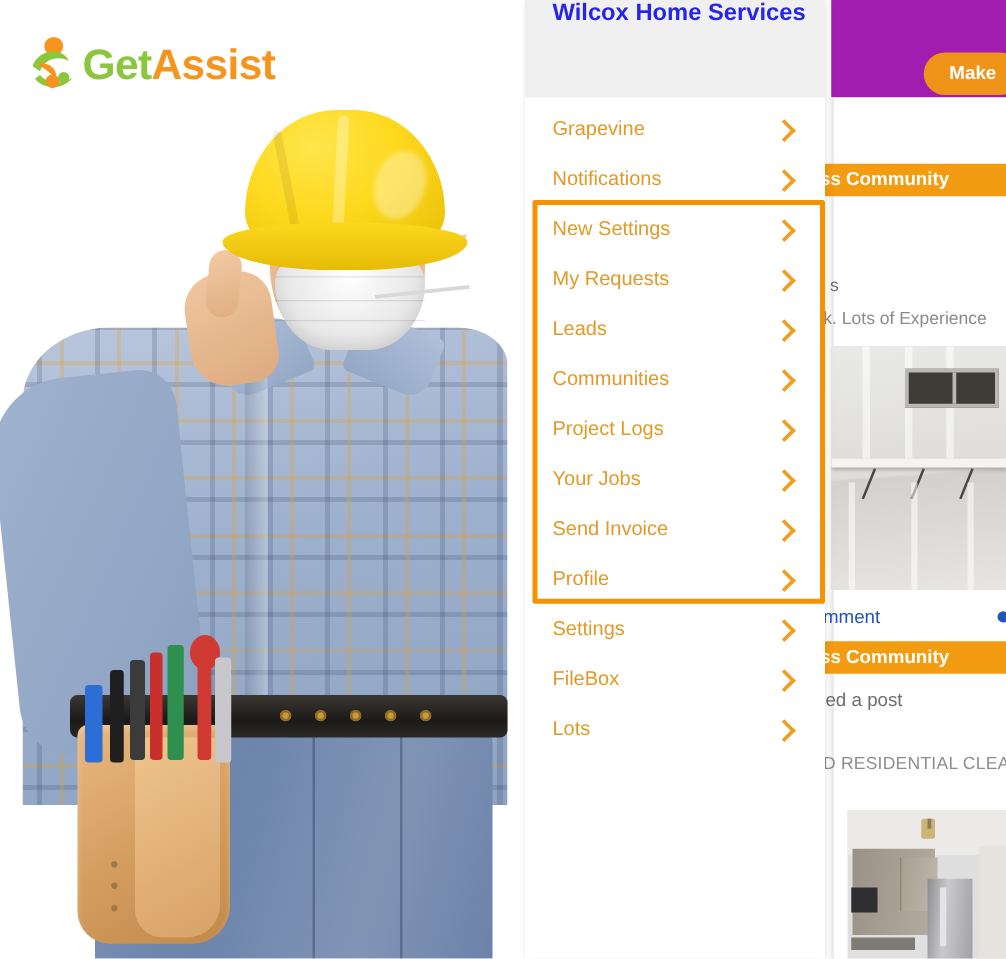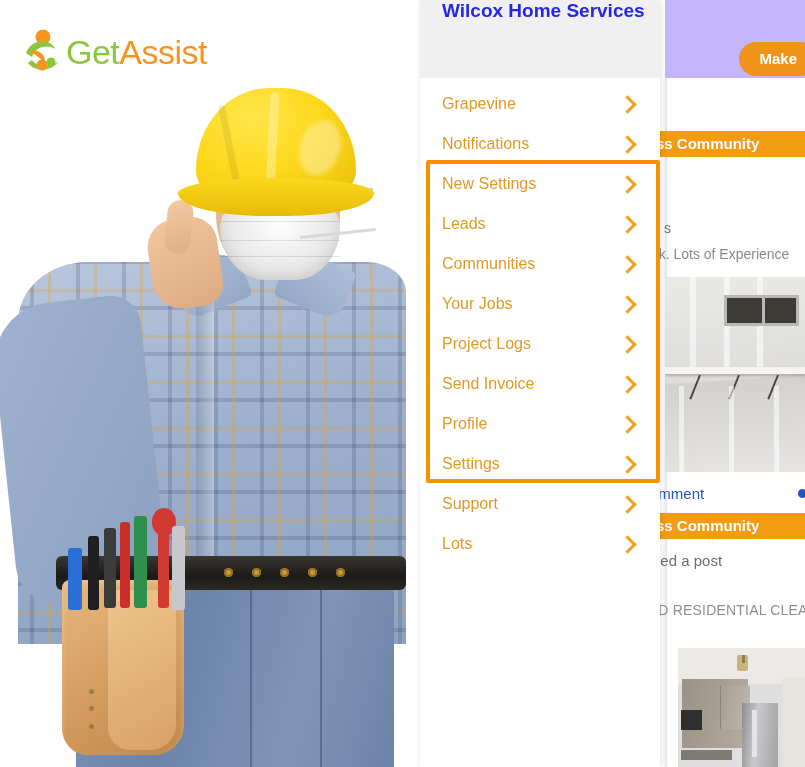--- a/index.html
+++ b/index.html
@@ -15,21 +15,21 @@
   .page-content {
     position: absolute; left: 0; top: 0; width: 805px; height: 767px;
     background: #ffffff;
   }
   .content-col {
     position: absolute; left: 420px; top: 0; width: 385px; height: 767px;
     background: #ffffff;
   }
   .green-banner {
     position: absolute; left: 245px; top: 0; width: 140px; height: 78px;
-    background: #c4b5fd;
+    background: #a21caf;
   }
   .make-btn {
     position: absolute; right: -12px; top: 42px;
     background: #f09419; color:#fff;
     font-size: 15px; font-weight: bold;
     padding: 8px 20px 9px 20px;
     border-radius: 20px; white-space: nowrap;
     border: none;
   }
   .feed-strip {
@@ -91,21 +91,21 @@
   .kit-counter{position:absolute;left:2%;bottom:6%;width:40%;height:8%;background:#7e7a74;}
   .kit-lamp { position:absolute; left:46%; top:6%; width:11px; height:16px; background:#cbb37a; border-radius:2px;}
   .kit-lampstem{position:absolute;left:50%;top:0;width:3px;height:8px;background:#8a7c56;}
 
   
   .hero {
     position: absolute; left: 0; top: 0; width: 420px; height: 767px;
     background: #ffffff; overflow: hidden;
   }
   .logo { position: absolute; left: 22px; top: 28px; height: 48px; display:flex; align-items:center; }
-  .logo-text { font-size: 34px; font-weight: normal; letter-spacing: -0.5px; }
+  .logo-text { font-size: 34px; font-weight: bold; letter-spacing: -0.5px; }
   .logo-get { color: #8cc63f; }
   .logo-assist { color: #f7941e; }
 
   .worker { position:absolute; left: 0; top: 0; width: 420px; height: 767px; }
 
   
   .helmet {
     position:absolute; left:196px; top:88px; width:160px; height:118px;
     background: radial-gradient(ellipse at 35% 25%, #ffe64d 0%, #fdd81c 45%, #e7bd08 100%);
     border-radius: 82px 82px 58px 58px / 92px 92px 40px 40px;
@@ -408,49 +408,53 @@
         </div>
         <div class="menu-item">
           <span class="menu-label">Notifications</span>
           <span class="chevron"></span>
         </div>
         <div class="menu-item">
           <span class="menu-label">New Settings</span>
           <span class="chevron"></span>
         </div>
         <div class="menu-item">
+          <span class="menu-label">My Requests</span>
+          <span class="chevron"></span>
+        </div>
+        <div class="menu-item">
           <span class="menu-label">Leads</span>
           <span class="chevron"></span>
         </div>
         <div class="menu-item">
           <span class="menu-label">Communities</span>
           <span class="chevron"></span>
         </div>
         <div class="menu-item">
+          <span class="menu-label">Project Logs</span>
+          <span class="chevron"></span>
+        </div>
+        <div class="menu-item">
           <span class="menu-label">Your Jobs</span>
           <span class="chevron"></span>
         </div>
         <div class="menu-item">
-          <span class="menu-label">Project Logs</span>
-          <span class="chevron"></span>
-        </div>
-        <div class="menu-item">
           <span class="menu-label">Send Invoice</span>
           <span class="chevron"></span>
         </div>
         <div class="menu-item">
           <span class="menu-label">Profile</span>
           <span class="chevron"></span>
         </div>
         <div class="menu-item">
           <span class="menu-label">Settings</span>
           <span class="chevron"></span>
         </div>
         <div class="menu-item">
-          <span class="menu-label">Support</span>
+          <span class="menu-label">FileBox</span>
           <span class="chevron"></span>
         </div>
         <div class="menu-item">
           <span class="menu-label">Lots</span>
           <span class="chevron"></span>
         </div>
       </div>
     <div class="highlight-box"></div>
   </div>
 

